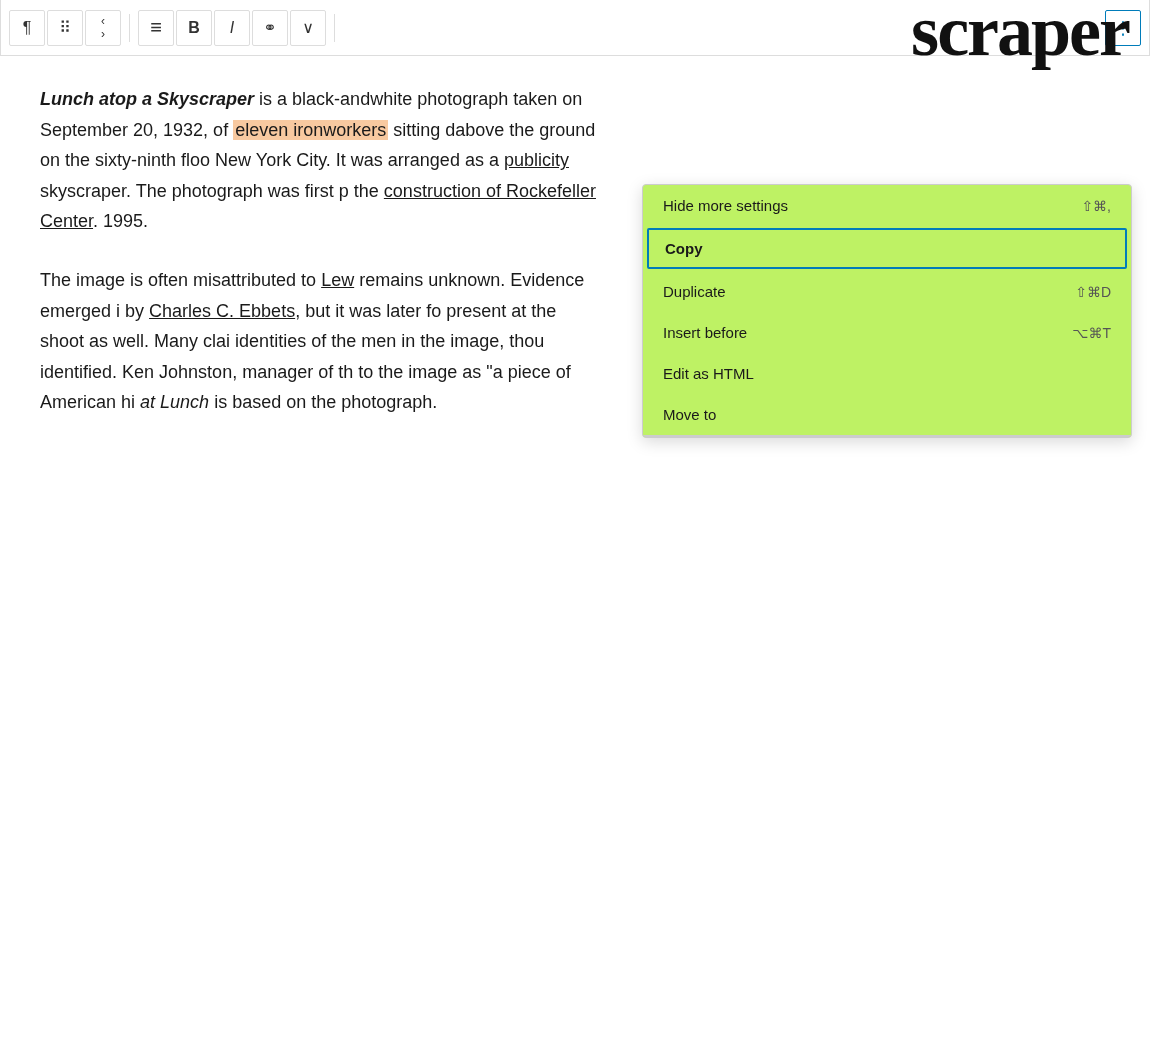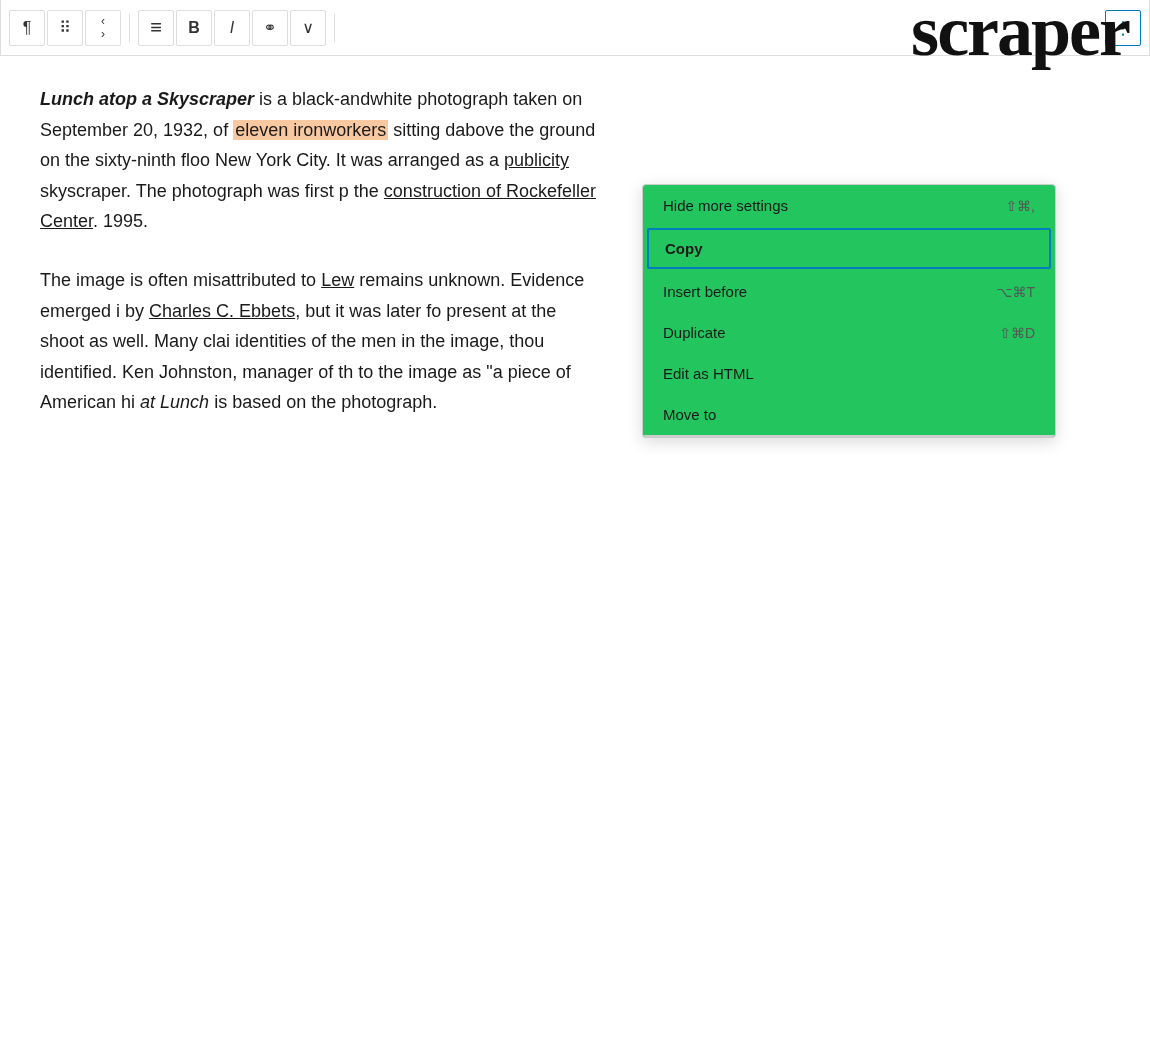--- a/index.html
+++ b/index.html
@@ -99,22 +99,22 @@
 
     .underlined {
       text-decoration: underline;
     }
 
     
     .context-menu {
       position: absolute;
       top: 128px;
       left: 642px;
-      width: 414px;
-      background: #22c55e;
+      width: 490px;
+      background: #bef264;
       border: 1px solid #ccc;
       border-radius: 4px;
       box-shadow: 0 4px 16px rgba(0,0,0,0.15);
       z-index: 100;
       overflow: hidden;
     }
 
     .menu-item {
       display: flex;
       align-items: center;
@@ -212,29 +212,29 @@
     <div class="menu-item">
       <span>Hide more settings</span>
       <span class="shortcut">⇧⌘,</span>
     </div>
 
     <div class="menu-item active">
       <span>Copy</span>
     </div>
 
     <div class="menu-item">
+      <span>Duplicate</span>
+      <span class="shortcut">⇧⌘D</span>
+    </div>
+
+    <div class="menu-item">
       <span>Insert before</span>
       <span class="shortcut">⌥⌘T</span>
     </div>
 
-    <div class="menu-item">
-      <span>Duplicate</span>
-      <span class="shortcut">⇧⌘D</span>
-    </div>
-
 
     <div class="menu-item">
       <span>Edit as HTML</span>
     </div>
 
     <div class="menu-item">
       <span>Move to</span>
     </div>
 
     <div class="menu-divider"></div>

